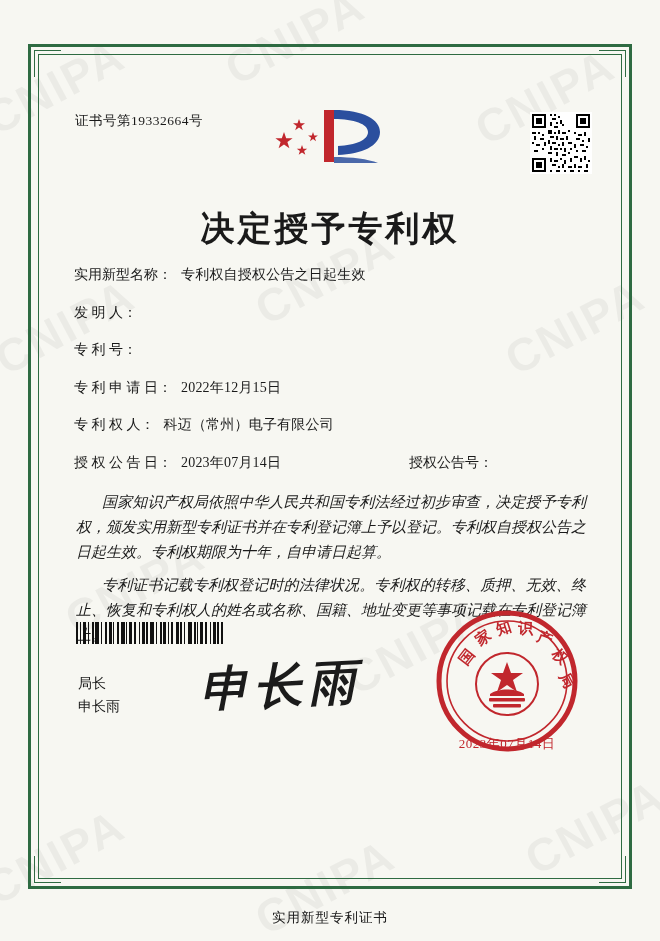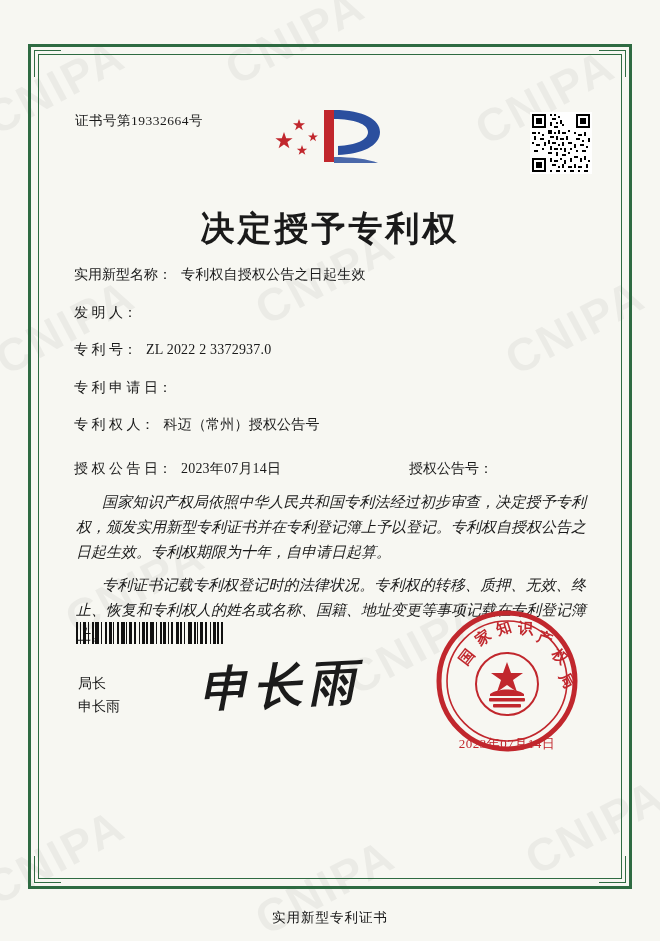--- a/index.html
+++ b/index.html
@@ -139,21 +139,21 @@
     flex: 0 0 auto;
     letter-spacing: 0;
     white-space: pre;
   }
   .field-value {
     flex: 1 1 auto;
     padding-left: 9px;
     letter-spacing: 0.2px;
   }
   .field-row.split .field-value { flex: 0 0 auto; width: 228px; }
-  .field-row.split .field-label2 { flex: 0 0 auto; margin-top: 6px; }
+  .field-row.split .field-label2 { flex: 0 0 auto; }
   .field-row.split .field-value2 { flex: 1 1 auto; padding-left: 9px; }
 
   .paragraphs {
     position: absolute;
     left: 16px;
     right: 14px;
     top: 420px;
     font-size: 15px;
     line-height: 25px;
     text-align: justify;
@@ -379,28 +379,28 @@
     <div class="fields">
       <div class="field-row">
         <span class="field-label">实用新型名称：</span>
         <span class="field-value">专利权自授权公告之日起生效</span>
       </div>
       <div class="field-row">
         <span class="field-label">发 明 人：</span>
       </div>
       <div class="field-row">
         <span class="field-label">专 利 号：</span>
-        <span class="field-value">ZL 2022 2 3372937.0</span>
       </div>
       <div class="field-row">
         <span class="field-label">专 利 申 请 日：</span>
+        <span class="field-value">2022年12月15日</span>
       </div>
       <div class="field-row">
         <span class="field-label">专 利 权 人：</span>
-        <span class="field-value">科迈（常州）授权公告号</span>
+        <span class="field-value">科迈（常州）电子有限公司</span>
       </div>
       <div class="field-row split">
         <span class="field-label">授 权 公 告 日：</span>
         <span class="field-value">2023年07月14日</span>
         <span class="field-label2">授权公告号：</span>
       </div>
     </div>
 
     <div class="paragraphs">
       <p>国家知识产权局依照中华人民共和国专利法经过初步审查，决定授予专利权，颁发实用新型专利证书并在专利登记簿上予以登记。专利权自授权公告之日起生效。专利权期限为十年，自申请日起算。</p>

